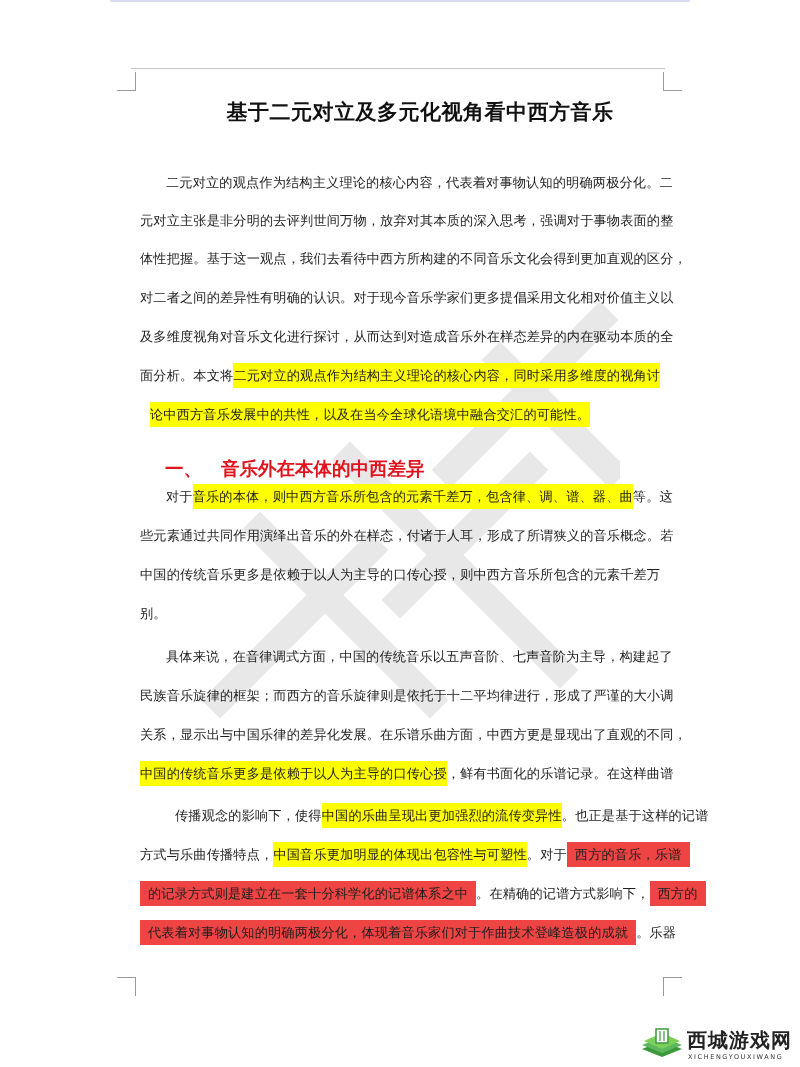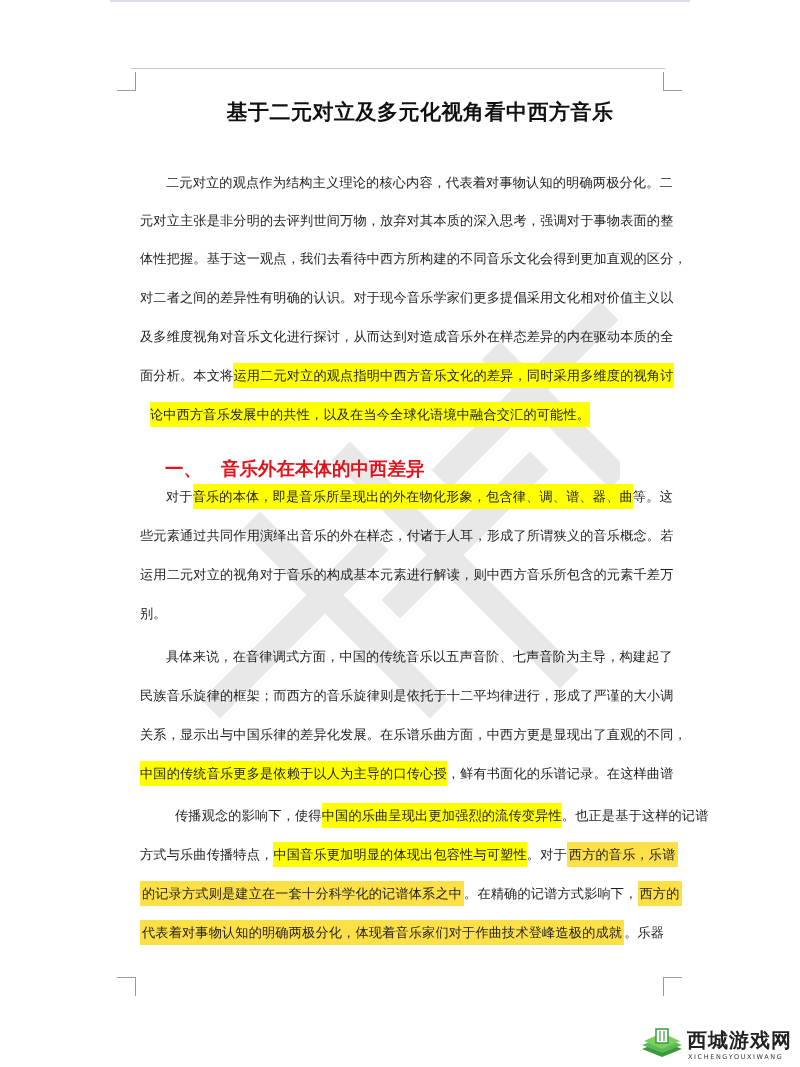--- a/index.html
+++ b/index.html
@@ -19,21 +19,21 @@
   .title {
     position: absolute; left: 0; width: 800px; top: 98px; text-align: center;
     font-size: 21px; font-weight: bold; color: #111; letter-spacing: 0.5px; padding-left: 20px;
   }
   .line {
     position: absolute; left: 140px; width: 530px; font-size: 13.2px; line-height: 20px;
     white-space: nowrap; color: #1e1e1e; letter-spacing: 0.15px;
   }
   .line.indent { padding-left: 26px; width: 504px; }
   .hl-y { background: #ffff00; padding: 5px 0; }
-  .hl-c { background: #fde047; padding: 5px 2px; }
+  .hl-c { background: #ef4444; padding: 5px 8px; }
   .heading {
     position: absolute; left: 165px; top: 456px; font-size: 18.5px; font-weight: bold; color: #e1141e;
     white-space: nowrap;
   }
   .heading .num { display: inline-block; width: 56px; }
 
   .watermark {
     position: absolute; left: 200px; top: 300px; width: 420px; height: 420px;
     pointer-events: none; opacity: 0.13;
   }
@@ -65,25 +65,25 @@
   </svg>
 
   <div class="title">基于二元对立及多元化视角看中西方音乐</div>
 
   <div id="lines">
       <div class="line indent" style="top: 173px;"><span>二元对立的观点作为结构主义理论的核心内容，代表着对事物认知的明确两极分化。二</span></div>
       <div class="line" style="top: 211px;"><span>元对立主张是非分明的去评判世间万物，放弃对其本质的深入思考，强调对于事物表面的整</span></div>
       <div class="line" style="top: 249px;"><span>体性把握。基于这一观点，我们去看待中西方所构建的不同音乐文化会得到更加直观的区分，</span></div>
       <div class="line" style="top: 288px;"><span>对二者之间的差异性有明确的认识。对于现今音乐学家们更多提倡采用文化相对价值主义以</span></div>
       <div class="line" style="top: 327px;"><span>及多维度视角对音乐文化进行探讨，从而达到对造成音乐外在样态差异的内在驱动本质的全</span></div>
-      <div class="line" style="top: 366px;"><span>面分析。本文将</span><span class="hl-y">运用二元对立的观点指明中西方音乐文化的差异，同时采用多维度的视角讨</span></div>
+      <div class="line" style="top: 366px;"><span>面分析。本文将</span><span class="hl-y">二元对立的观点作为结构主义理论的核心内容，同时采用多维度的视角讨</span></div>
       <div class="line" style="top: 405px; padding-left: 10px;"><span class="hl-y">论中西方音乐发展中的共性，以及在当今全球化语境中融合交汇的可能性。</span></div>
-      <div class="line indent" style="top: 487px;"><span>对于</span><span class="hl-y">音乐的本体，即是音乐所呈现出的外在物化形象，包含律、调、谱、器、曲</span><span>等。这</span></div>
+      <div class="line indent" style="top: 487px;"><span>对于</span><span class="hl-y">音乐的本体，则中西方音乐所包含的元素千差万，包含律、调、谱、器、曲</span><span>等。这</span></div>
       <div class="line" style="top: 526px;"><span>些元素通过共同作用演绎出音乐的外在样态，付诸于人耳，形成了所谓狭义的音乐概念。若</span></div>
-      <div class="line" style="top: 565px;"><span>运用二元对立的视角对于音乐的构成基本元素进行解读，则中西方音乐所包含的元素千差万</span></div>
+      <div class="line" style="top: 565px;"><span>中国的传统音乐更多是依赖于以人为主导的口传心授，则中西方音乐所包含的元素千差万</span></div>
       <div class="line" style="top: 604px;"><span>别。</span></div>
       <div class="line indent" style="top: 647px;"><span>具体来说，在音律调式方面，中国的传统音乐以五声音阶、七声音阶为主导，构建起了</span></div>
       <div class="line" style="top: 686px;"><span>民族音乐旋律的框架；而西方的音乐旋律则是依托于十二平均律进行，形成了严谨的大小调</span></div>
       <div class="line" style="top: 725px;"><span>关系，显示出与中国乐律的差异化发展。在乐谱乐曲方面，中西方更是显现出了直观的不同，</span></div>
       <div class="line" style="top: 764px;"><span class="hl-y">中国的传统音乐更多是依赖于以人为主导的口传心授</span><span>，鲜有书面化的乐谱记录。在这样曲谱</span></div>
       <div class="line" style="top: 806px; margin-left: 35px;"><span>传播观念的影响下，使得</span><span class="hl-y">中国的乐曲呈现出更加强烈的流传变异性</span><span>。也正是基于这样的记谱</span></div>
       <div class="line" style="top: 845px;"><span>方式与乐曲传播特点，</span><span class="hl-y">中国音乐更加明显的体现出包容性与可塑性</span><span>。对于</span><span class="hl-c">西方的音乐，乐谱</span></div>
       <div class="line" style="top: 884px;"><span class="hl-c">的记录方式则是建立在一套十分科学化的记谱体系之中</span><span>。在精确的记谱方式影响下，</span><span class="hl-c">西方的</span></div>
       <div class="line" style="top: 923px;"><span class="hl-c">代表着对事物认知的明确两极分化，体现着音乐家们对于作曲技术登峰造极的成就</span><span>。乐器</span></div>
     </div>

